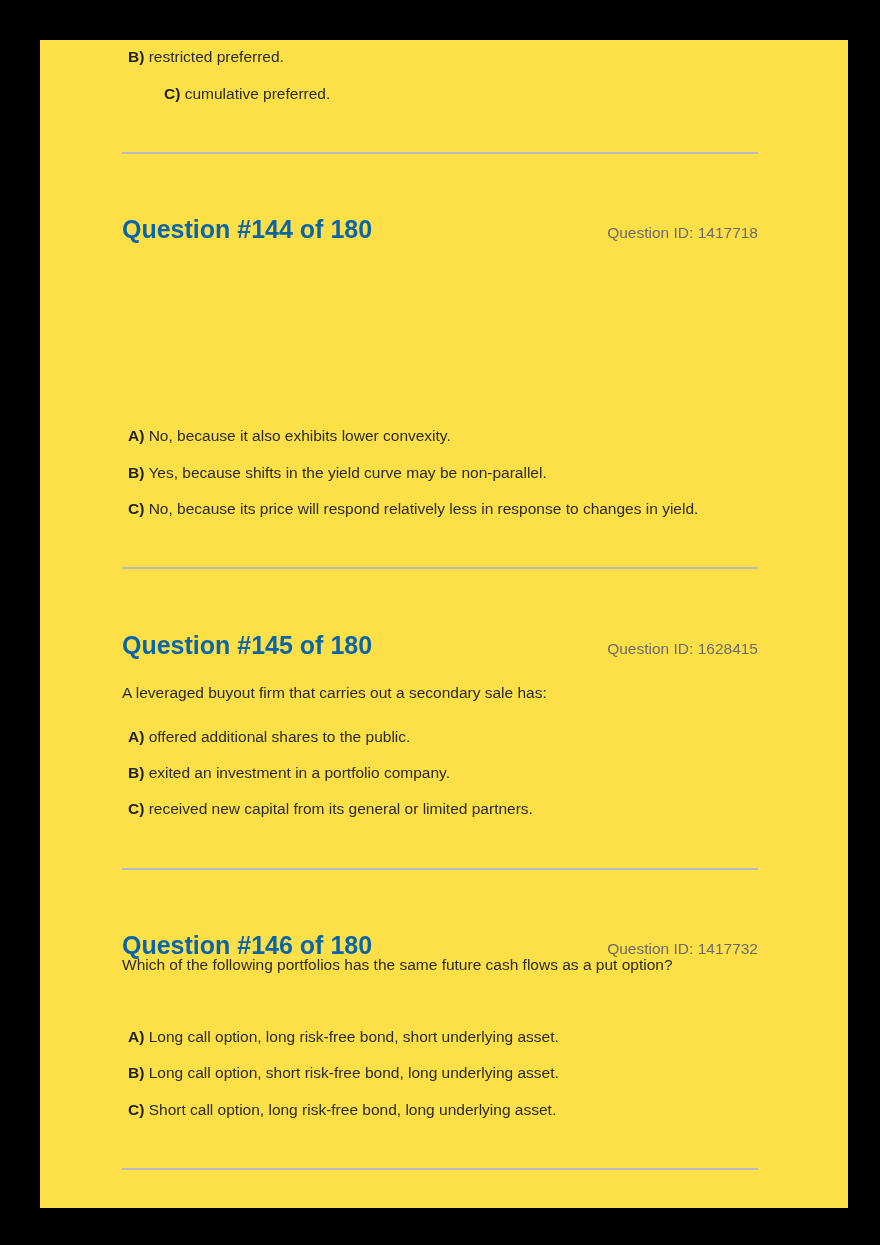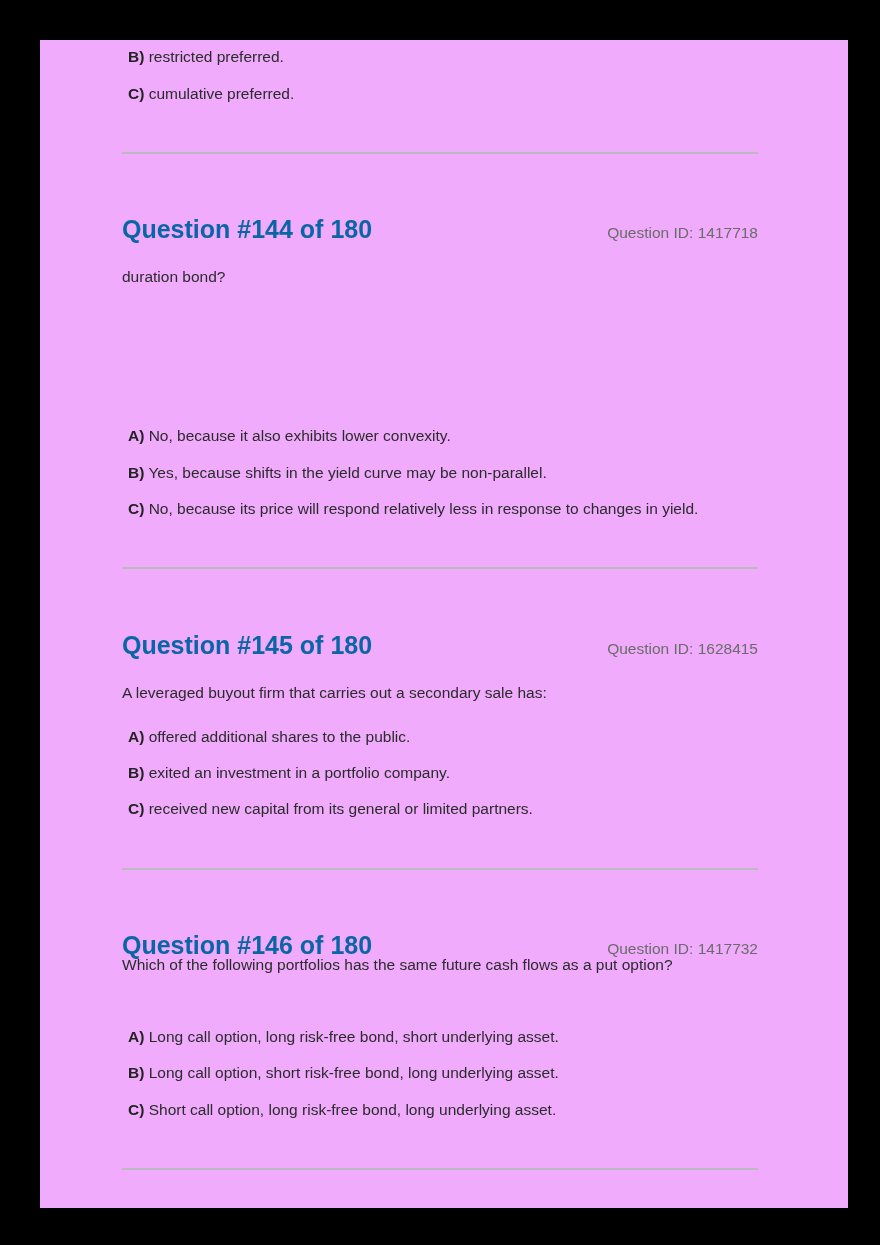--- a/index.html
+++ b/index.html
@@ -7,21 +7,21 @@
       width: 880px; height: 1245px;
       background: #000000;
       position: relative;
       overflow: hidden;
       font-family: "Liberation Sans", "DejaVu Sans", sans-serif;
     }
     .page {
       position: absolute;
       left: 40px; top: 40px;
       width: 808px; height: 1168px;
-      background: #f0abfc;
+      background: #fde047;
       overflow: hidden;
     }
     .content {
       position: absolute;
       left: 82px; width: 636px;
       top: 0;
     }
     .opt {
       position: absolute;
       left: 6px;
@@ -58,32 +58,31 @@
 </head>
 <body>
 
 <div class="page">
   <div class="content">
 
     <div class="opt" style="top:7px;">
       <b>B)</b>
       <span>restricted preferred.</span>
     </div>
-    <div class="opt" style="top:44px;">
+    <div class="opt" style="top:44px;margin-left:36px;">
       <b>C)</b>
       <span>cumulative preferred.</span>
     </div>
 
     <div class="rule" style="top:112px;"></div>
 
     <div>
       <div class="qtitle" style="top:177px;">Question #144 of 180</div>
       <div class="qid" style="top:183px;">Question ID: 1417718</div>
       <div class="stem" style="top:222px;">
-        <div>duration bond?</div>
       </div>
       <div class="opt" style="top:386px;">
         <b>A)</b>
         <span>No, because it also exhibits lower convexity.</span>
       </div>
       <div class="opt" style="top:423px;">
         <b>B)</b>
         <span>Yes, because shifts in the yield curve may be non-parallel.</span>
       </div>
       <div class="opt" style="top:459px;">

